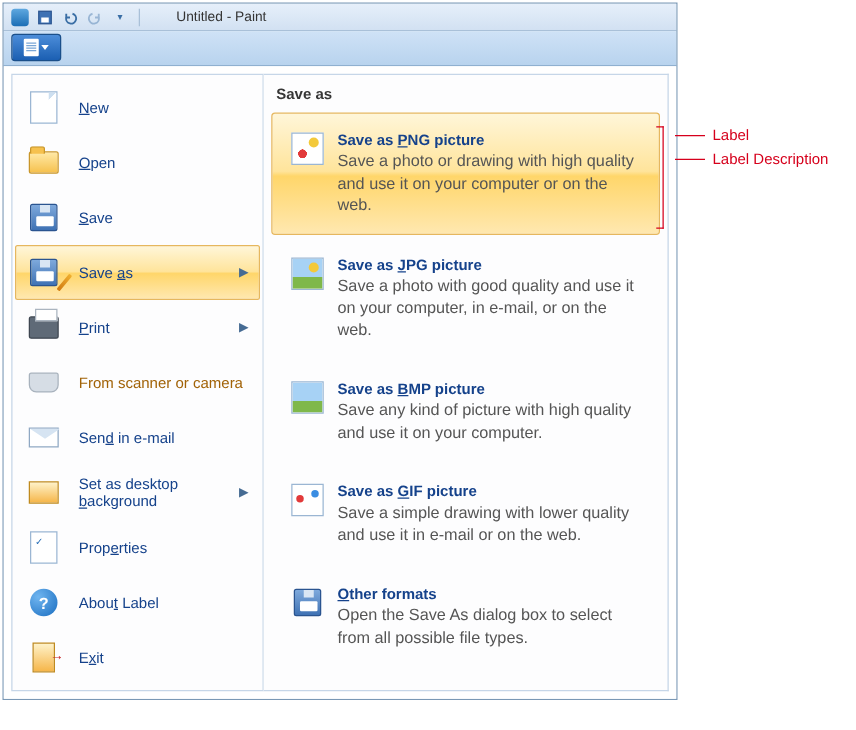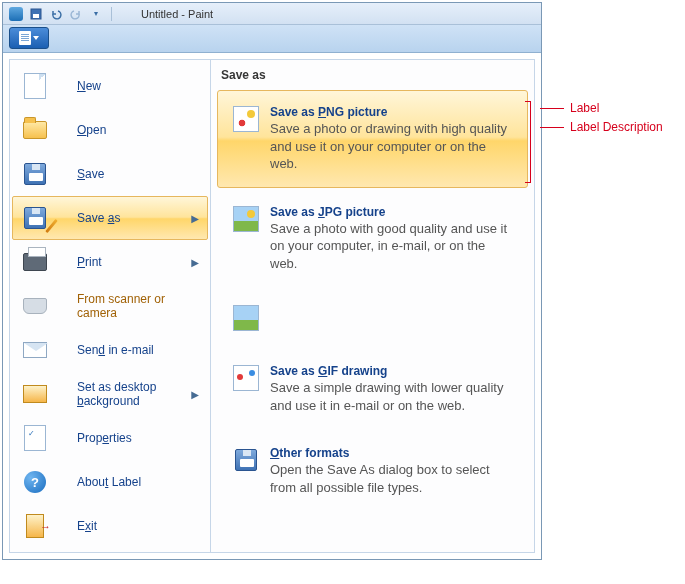--- a/index.html
+++ b/index.html
@@ -12,21 +12,21 @@
 .titlebar .sep { width: 1px; height: 14px; background: #a9c0d8; margin: 0 2px; }
 .titlebar .title { margin-left: 21px; }
 .ribbon-strip { height: 28px; background: linear-gradient(to bottom,#cfe2f6,#b8d3ee); border-bottom: 1px solid #8fb0d0; padding: 2px 6px; }
 .app-btn { width: 40px; height: 22px; background: linear-gradient(to bottom,#4c8dd9,#1b5fb2); border: 1px solid #1a4f8a; border-radius: 3px; display: flex; align-items: center; justify-content: center; gap: 2px; }
 .app-btn .doc { width: 12px; height: 14px; background: #fff; border-radius: 1px; position: relative; }
 .app-btn .doc:before { content:""; position:absolute; left:2px; top:3px; width:8px; height:1px; background:#7aa6d6; box-shadow: 0 2px 0 #7aa6d6, 0 4px 0 #7aa6d6, 0 6px 0 #7aa6d6; }
 .app-btn .caret { width: 0; height: 0; border-left: 3px solid transparent; border-right: 3px solid transparent; border-top: 4px solid #fff; }
 .panel { display: flex; background: #fff; border-top: 0; padding: 6px; }
 .left { width: 202px; border: 1px solid #c6d6e8; background: #fdfdfe; padding: 4px 2px; }
 .right { flex: 1; border: 1px solid #c6d6e8; border-left: none; background: #fdfdfe; padding: 4px 6px 10px 6px; }
-.menu-item { display: flex; align-items: center; gap: 28px; padding: 6px 8px; height: 44px; font-size: 12px; color: #15428b; cursor: default; position: relative; border: 1px solid transparent; border-radius: 2px; }
+.menu-item { display: flex; align-items: center; gap: 14px; padding: 6px 8px; height: 44px; font-size: 12px; color: #15428b; cursor: default; position: relative; border: 1px solid transparent; border-radius: 2px; }
 .menu-item .u { text-decoration: underline; }
 .menu-item .arrow { margin-left: auto; font-size: 10px; color: #466b93; }
 .menu-item.disabled { color: #a16207; }
 .menu-item.selected { background: linear-gradient(to bottom,#fff6d9,#ffe49b 48%,#ffd66a 52%,#ffe8b0); border: 1px solid #e6b75e; }
 .icon-box { width: 28px; height: 28px; display: flex; align-items: center; justify-content: center; position: relative; flex-shrink: 0; }
 .sheet { width: 22px; height: 26px; background: #fff; border: 1px solid #9bb6d3; position: relative; }
 .sheet:before { content:""; position:absolute; right:0; top:0; width:6px; height:6px; background: linear-gradient(135deg,#cddff0 50%,#fff 50%); }
 .folder { width: 24px; height: 18px; background: linear-gradient(to bottom,#ffe9a6,#f6c14e); border: 1px solid #c9962a; border-radius: 2px; position: relative; }
 .folder:before { content:""; position:absolute; left:0; top:-5px; width:10px; height:5px; background:#f6c14e; border:1px solid #c9962a; border-bottom:none; border-radius:2px 2px 0 0; }
 .floppy { width: 22px; height: 22px; background: linear-gradient(to bottom,#7ea9dc,#3f72b4); border: 1px solid #2a5490; border-radius: 2px; position: relative; }
@@ -218,31 +218,35 @@
           <div class="fdesc">Save a photo with good quality and use it on your computer, in e-mail, or on the web.</div>
         </div>
       </div>
 
       <div class="fmt">
         <div class="ficon">
               <div class="thumb">
                 <div class="sky"></div>
               </div>
             </div>
+        <div class="ftxt">
+          <div class="ftitle"><span>Save as </span><span class="u">B</span><span>MP picture</span></div>
+          <div class="fdesc">Save any kind of picture with high quality and use it on your computer.</div>
+        </div>
       </div>
 
       <div class="fmt">
         <div class="ficon">
               <div class="thumb">
                 <div style="position:absolute;left:3px;top:8px;width:6px;height:6px;background:#e23a3a;border-radius:50%"></div>
                 <div style="position:absolute;right:3px;top:4px;width:6px;height:6px;background:#3a8de2;border-radius:50%"></div>
               </div>
             </div>
         <div class="ftxt">
-          <div class="ftitle"><span>Save as </span><span class="u">G</span><span>IF drawing</span></div>
+          <div class="ftitle"><span>Save as </span><span class="u">G</span><span>IF picture</span></div>
           <div class="fdesc">Save a simple drawing with lower quality and use it in e-mail or on the web.</div>
         </div>
       </div>
 
       <div class="fmt">
         <div class="ficon">
               <span class="floppy"></span>
             </div>
         <div class="ftxt">
           <div class="ftitle"><span></span><span class="u">O</span><span>ther formats</span></div>

